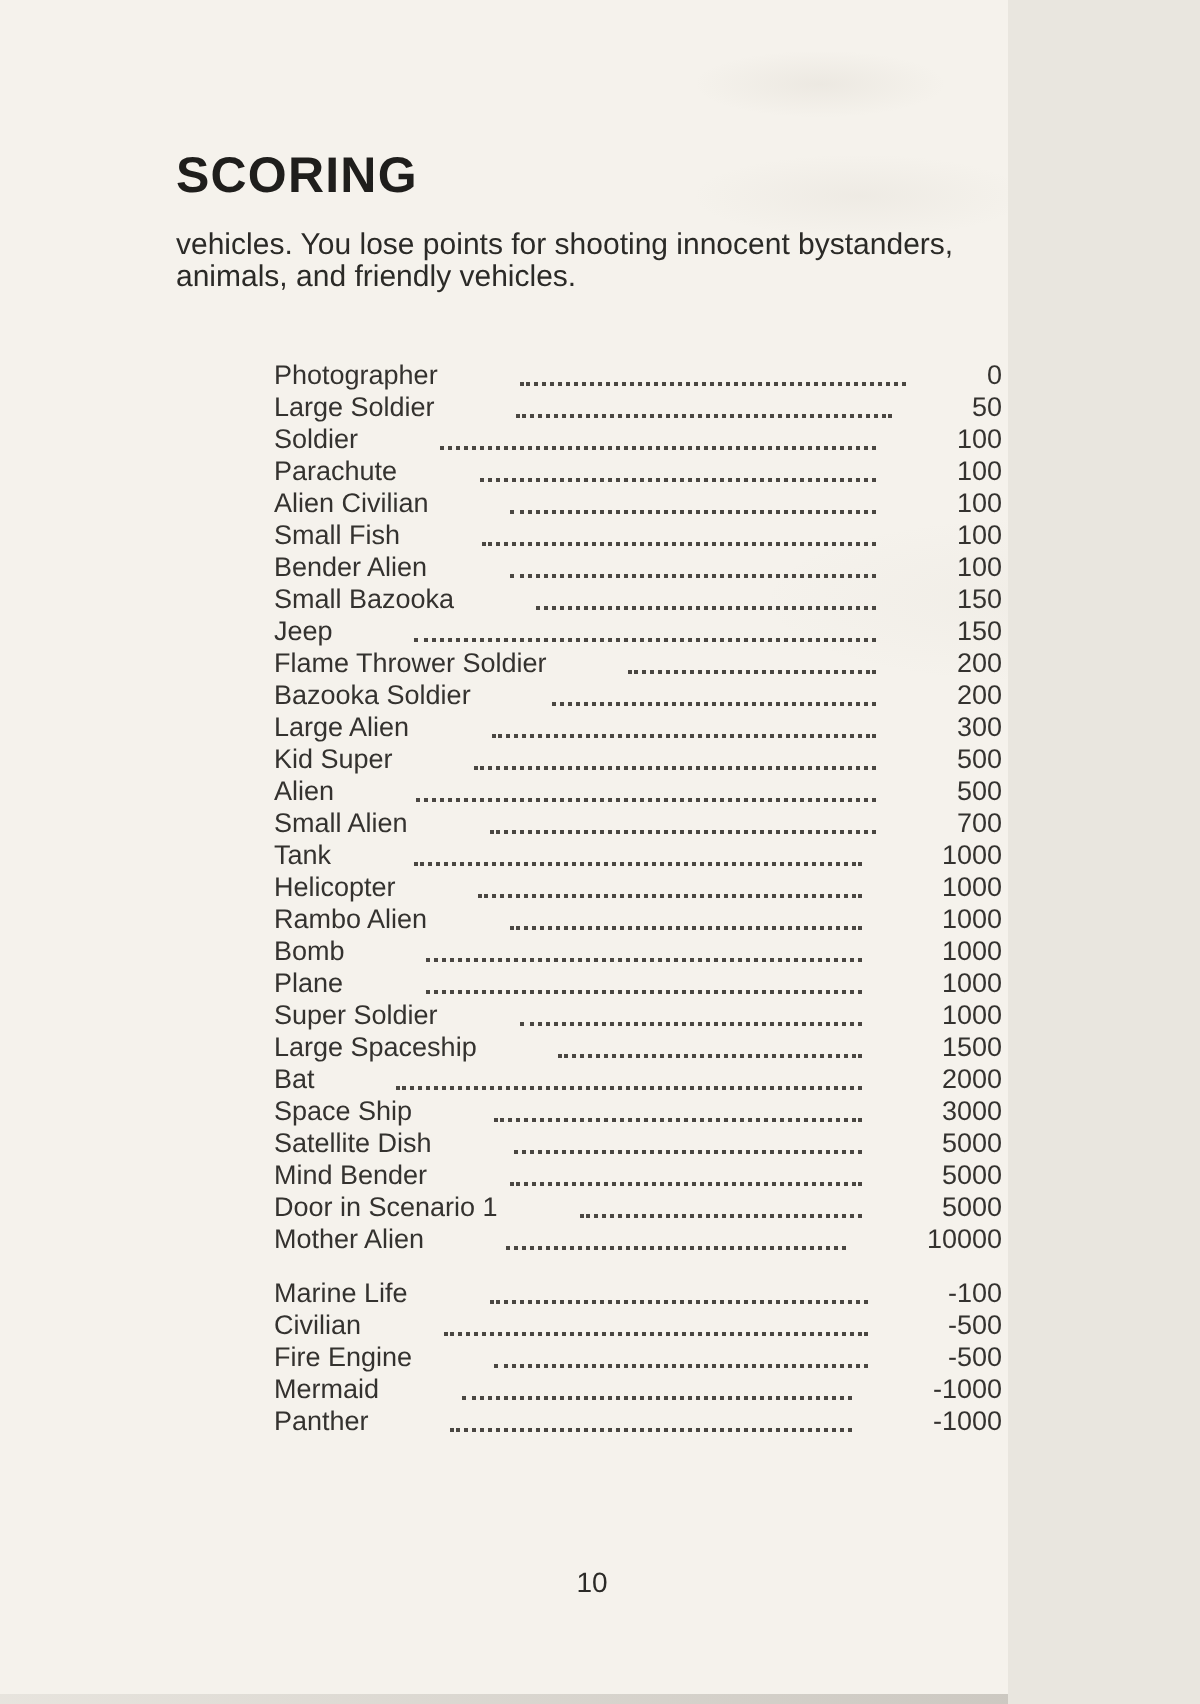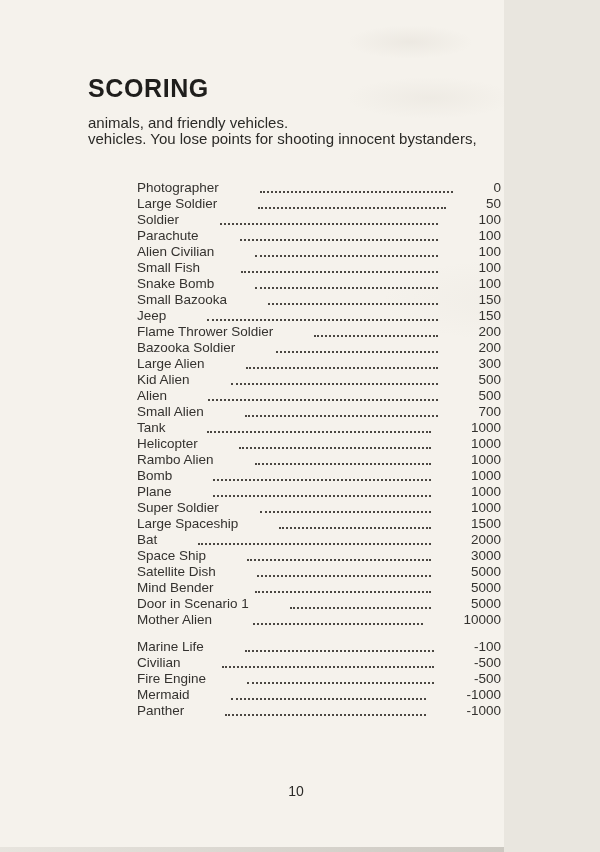--- a/index.html
+++ b/index.html
@@ -58,22 +58,22 @@
   }
 </style>
 </head>
 <body>
 
 <div class="page">
 
   <div class="title">SCORING</div>
 
   <div class="intro">
+    <span>vehicles. You lose points for shooting innocent bystanders,</span>
     <span>animals, and friendly vehicles.</span>
-    <span>vehicles. You lose points for shooting innocent bystanders,</span>
   </div>
 
   <div class="score-list positive">
       <div class="row">
         <span class="item-name">Photographer</span>
         <span class="leader"></span>
         <span class="item-points">0</span>
       </div>
       <div class="row">
         <span class="item-name">Large Soldier</span>
@@ -94,21 +94,21 @@
         <span class="item-name">Alien Civilian</span>
         <span class="leader"></span>
         <span class="item-points">100</span>
       </div>
       <div class="row">
         <span class="item-name">Small Fish</span>
         <span class="leader"></span>
         <span class="item-points">100</span>
       </div>
       <div class="row">
-        <span class="item-name">Snake Bomb</span>
+        <span class="item-name">Bender Alien</span>
         <span class="leader"></span>
         <span class="item-points">100</span>
       </div>
       <div class="row">
         <span class="item-name">Small Bazooka</span>
         <span class="leader"></span>
         <span class="item-points">150</span>
       </div>
       <div class="row">
         <span class="item-name">Jeep</span>
@@ -124,21 +124,21 @@
         <span class="item-name">Bazooka Soldier</span>
         <span class="leader"></span>
         <span class="item-points">200</span>
       </div>
       <div class="row">
         <span class="item-name">Large Alien</span>
         <span class="leader"></span>
         <span class="item-points">300</span>
       </div>
       <div class="row">
-        <span class="item-name">Kid Alien</span>
+        <span class="item-name">Kid Super</span>
         <span class="leader"></span>
         <span class="item-points">500</span>
       </div>
       <div class="row">
         <span class="item-name">Alien</span>
         <span class="leader"></span>
         <span class="item-points">500</span>
       </div>
       <div class="row">
         <span class="item-name">Small Alien</span>

